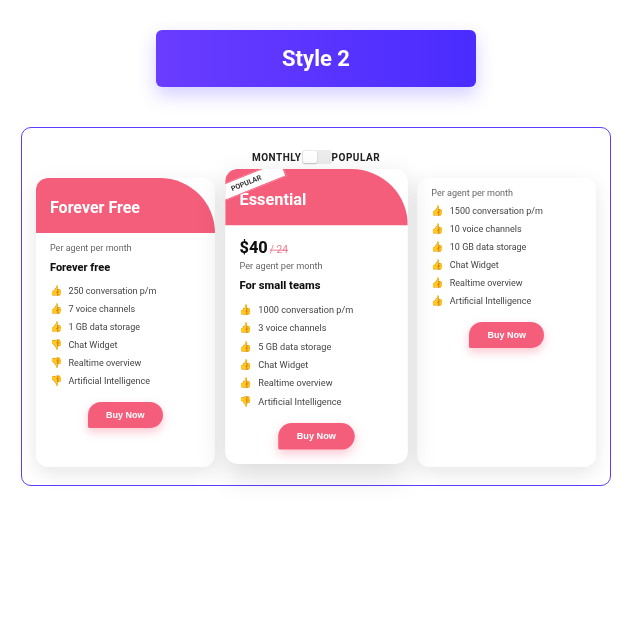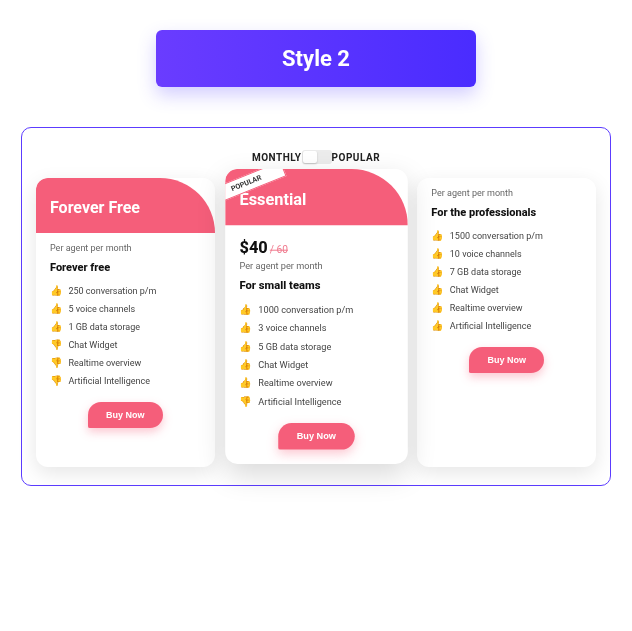--- a/index.html
+++ b/index.html
@@ -192,21 +192,21 @@
       <div class="card-body">
         <div class="price-sub">Per agent per month</div>
         <div class="tagline">Forever free</div>
         <ul class="features">
           <li>
               <span class="thumb up">👍</span>
               <span>250 conversation p/m</span>
             </li>
           <li>
               <span class="thumb up">👍</span>
-              <span>5 voice channels</span>
+              <span>7 voice channels</span>
             </li>
           <li>
               <span class="thumb up">👍</span>
               <span>1 GB data storage</span>
             </li>
           <li>
               <span class="thumb down">👎</span>
               <span>Chat Widget</span>
             </li>
           <li>
@@ -224,21 +224,21 @@
       </div>
     </div>
 
     <div class="card featured">
       <div class="popular-badge">POPULAR</div>
       <div class="card-head">
         <div class="card-title">Essential</div>
       </div>
       <div class="card-body">
         <div class="price">
-          <span>$40</span><span class="price-old">/ 60</span>
+          <span>$40</span><span class="price-old">/ 24</span>
         </div>
         <div class="price-sub">Per agent per month</div>
         <div class="tagline">For small teams</div>
         <ul class="features">
           <li>
               <span class="thumb up">👍</span>
               <span>1000 conversation p/m</span>
             </li>
           <li>
               <span class="thumb up">👍</span>
@@ -263,33 +263,32 @@
         </ul>
         <div class="buy-row">
           <button class="buy-btn">Buy Now</button>
         </div>
       </div>
     </div>
 
     <div class="card">
       <div class="card-body">
         <div class="price-sub">Per agent per month</div>
-        <div class="tagline">For the professionals</div>
         <ul class="features">
           <li>
               <span class="thumb up">👍</span>
               <span>1500 conversation p/m</span>
             </li>
           <li>
               <span class="thumb up">👍</span>
               <span>10 voice channels</span>
             </li>
           <li>
               <span class="thumb up">👍</span>
-              <span>7 GB data storage</span>
+              <span>10 GB data storage</span>
             </li>
           <li>
               <span class="thumb up">👍</span>
               <span>Chat Widget</span>
             </li>
           <li>
               <span class="thumb up">👍</span>
               <span>Realtime overview</span>
             </li>
           <li>

